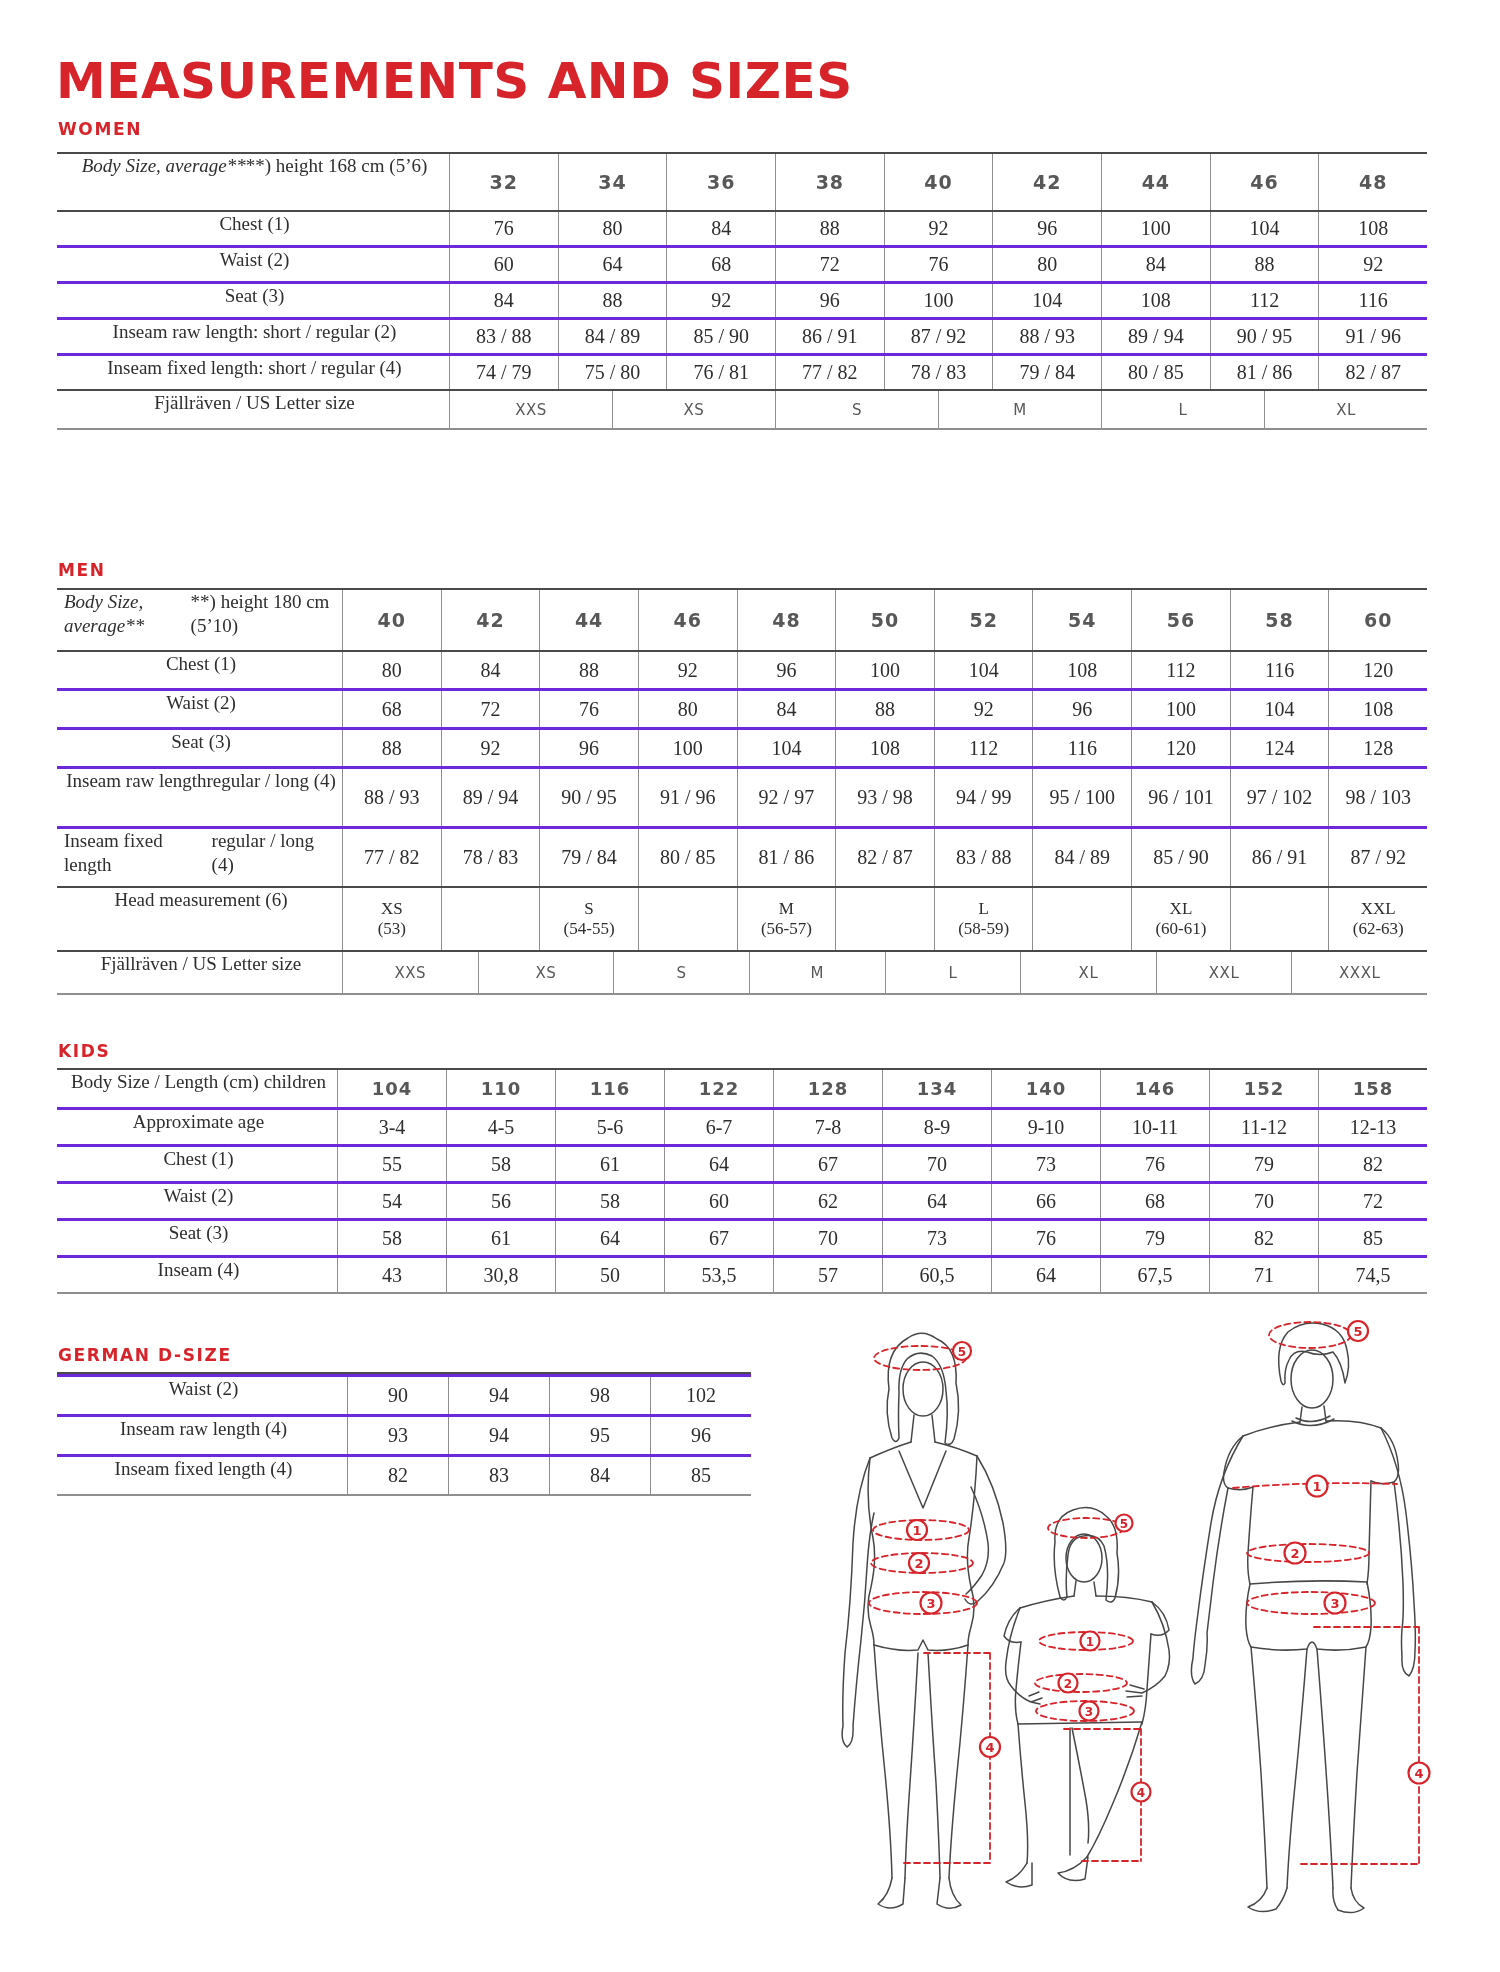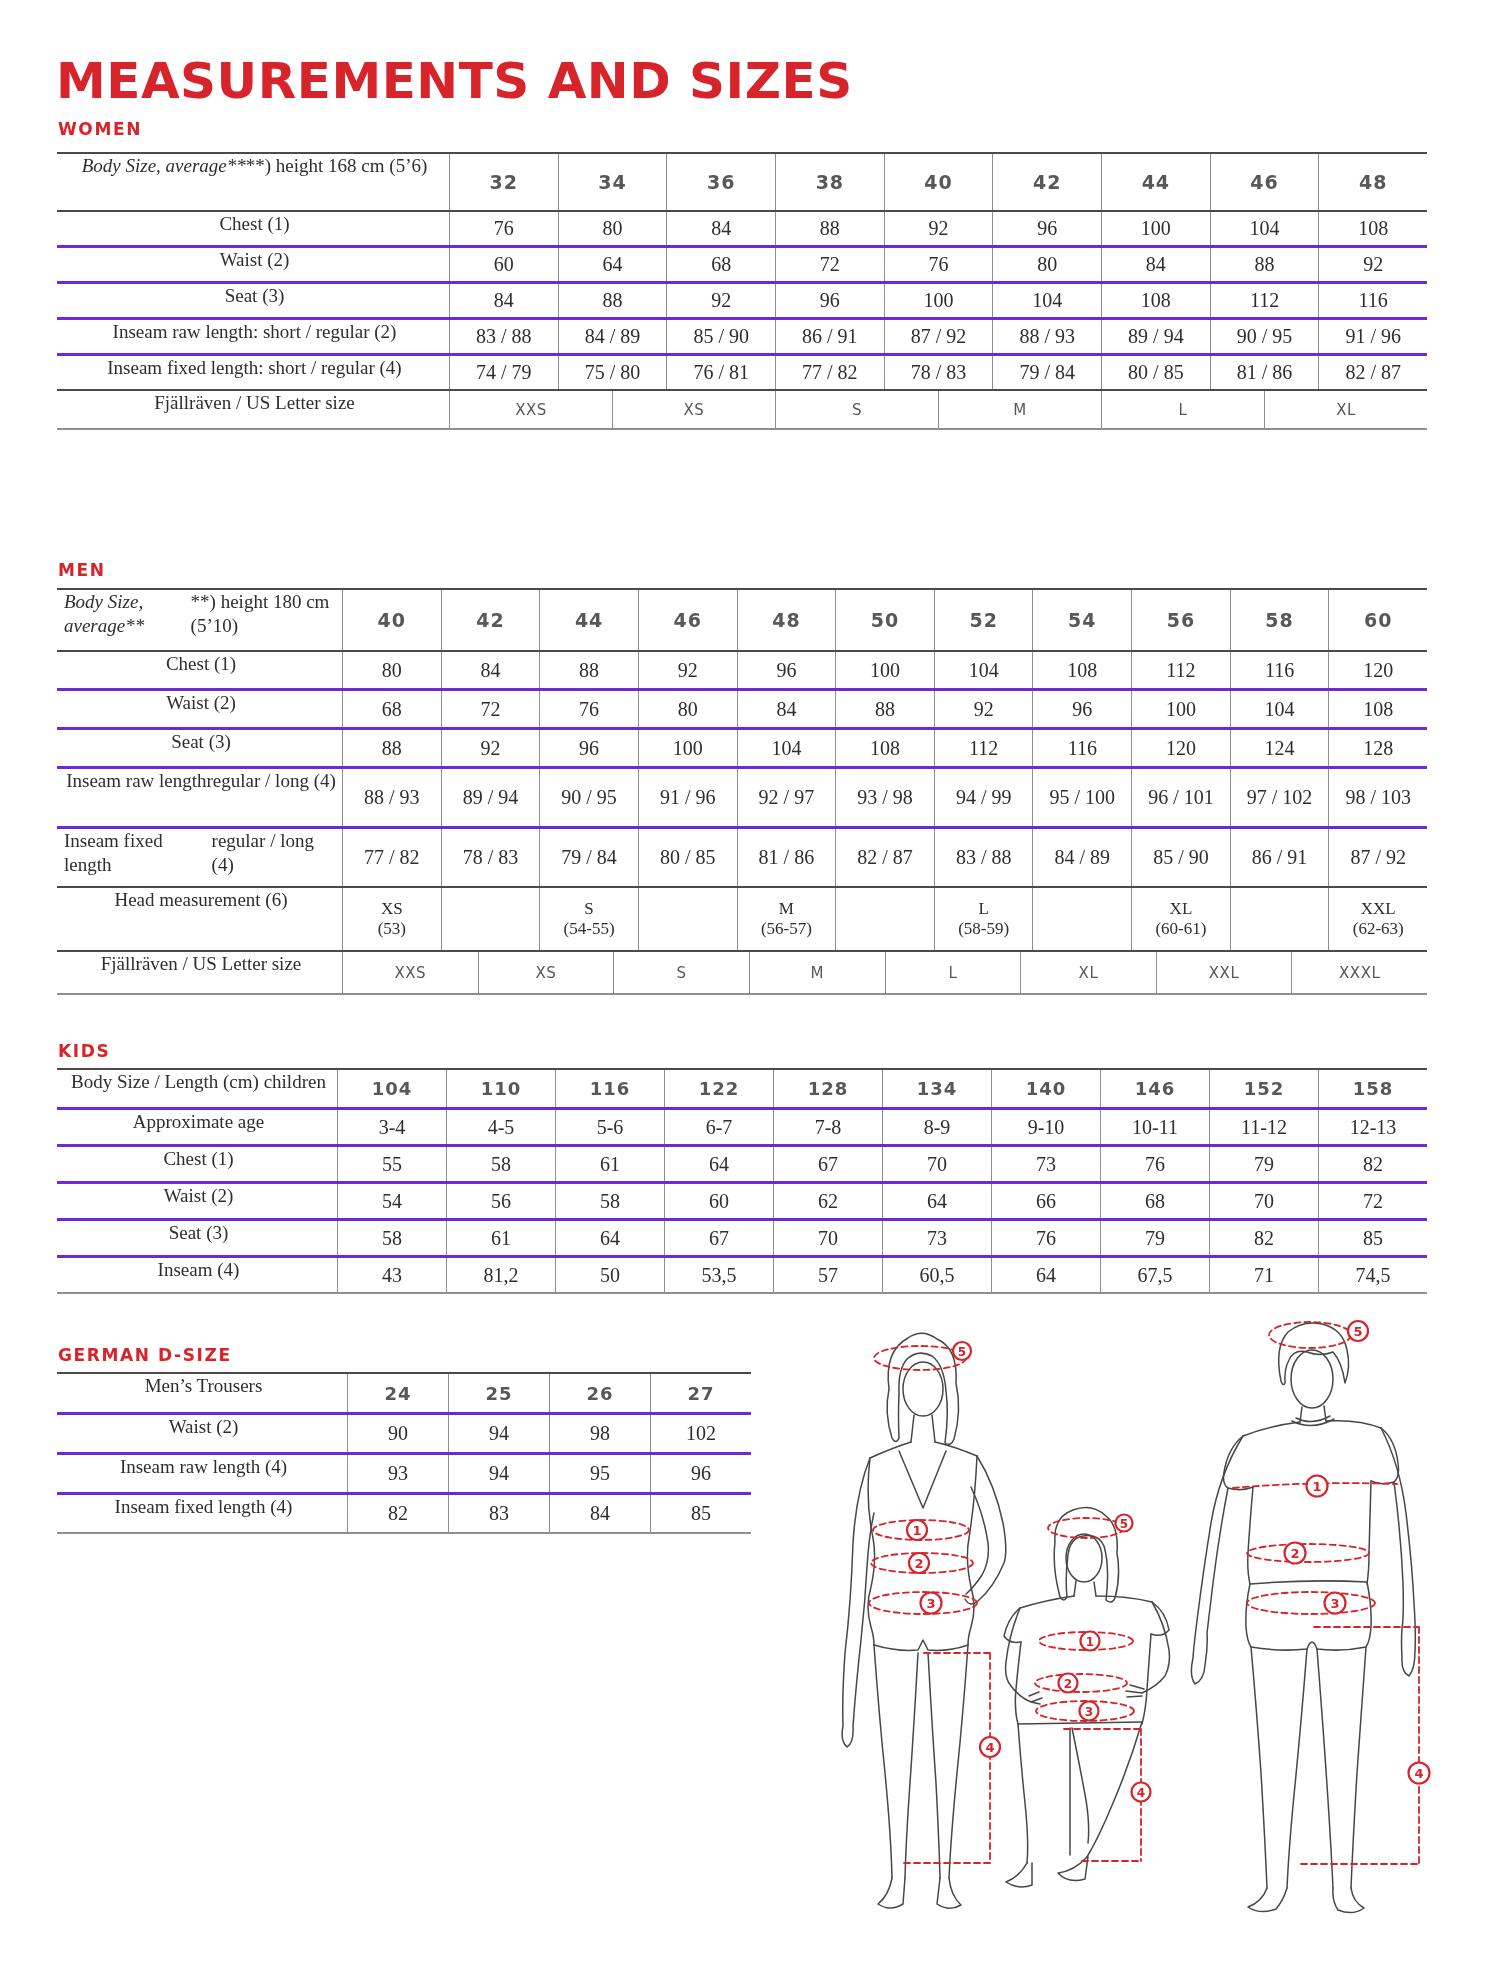--- a/index.html
+++ b/index.html
@@ -355,41 +355,34 @@
         <div class="val">70</div>
         <div class="val">73</div>
         <div class="val">76</div>
         <div class="val">79</div>
         <div class="val">82</div>
         <div class="val">85</div>
       </div>
       <div class="row data">
         <div class="lab">Inseam (4)</div>
         <div class="val">43</div>
-        <div class="val">81,2</div>
+        <div class="val">30,8</div>
         <div class="val">50</div>
         <div class="val">53,5</div>
         <div class="val">57</div>
         <div class="val">60,5</div>
         <div class="val">64</div>
         <div class="val">67,5</div>
         <div class="val">71</div>
         <div class="val">74,5</div>
       </div>
     </div>
 
   <div class="sec-label lbl-german">GERMAN D-SIZE</div>
   <div class="table t-german">
-      <div class="row hdr">
-        <div class="lab">Men’s Trousers</div>
-        <div class="val">24</div>
-        <div class="val">25</div>
-        <div class="val">26</div>
-        <div class="val">27</div>
-      </div>
       <div class="row data">
         <div class="lab">Waist (2)</div>
         <div class="val">90</div>
         <div class="val">94</div>
         <div class="val">98</div>
         <div class="val">102</div>
       </div>
       <div class="row data">
         <div class="lab">Inseam raw length (4)</div>
         <div class="val">93</div>

